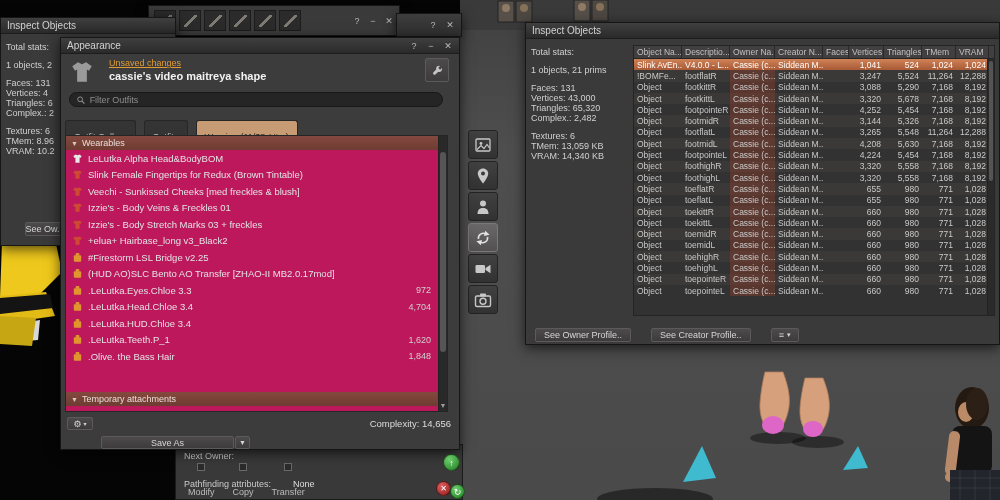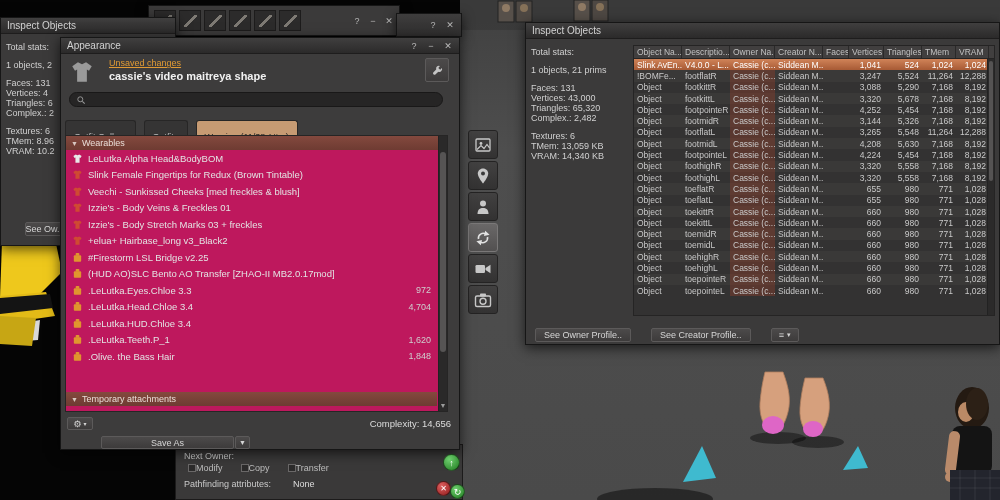--- a/index.html
+++ b/index.html
@@ -93,21 +93,21 @@
   #side-toolbar { position:absolute; left:468px; top:130px; width:30px; z-index:25; display:flex; flex-direction:column; gap:2px; }
   .sbtn { width:30px; height:29px; background:linear-gradient(#424141,#333232); border:1px solid #242323; border-radius:3px;
     display:flex; align-items:center; justify-content:center; }
   .sbtn.active { background:linear-gradient(#6a6868,#525050); border-color:#7a7878; }
   .sbtn svg { width:20px; height:20px; display:block; }
 
   
   #edit-panel { position:absolute; left:175px; top:444px; width:288px; height:56px; background:#3a3939; border:1px solid #1c1b1b; z-index:8; color:#c9c9c9; font-size:9px; }
   #next-owner { position:absolute; left:8px; top:6px; }
   #perm-row { position:absolute; left:12px; top:18px; display:flex; gap:18px; }
-  .chk { display:flex; align-items:center; gap:0; color:#bdbdbd; }
+  .chk { display:flex; align-items:center; gap:16px; color:#bdbdbd;flex-direction:column; }
   .chk .box { width:8px; height:8px; background:#2c2b2b; border:1px solid #6a6868; }
   #pathfinding { position:absolute; left:8px; top:34px; display:flex; gap:22px; }
   #pathfinding .val { color:#dedede; }
 
   
   #scene { position:absolute; left:460px; top:0; width:540px; height:500px; z-index:0;
     background:linear-gradient(#404040,#4e4e4e 30%,#4a4a4a); }
   #scene svg { display:block; }
   #yellow-object { position:absolute; left:0; top:232px; width:66px; height:120px; z-index:1; }
 
@@ -577,20 +577,21 @@
         <svg viewBox="0 0 16 16" width="13" height="13">
           <path d="M11 2.5 a3.4 3.4 0 0 0 -4.6 4.2 L3 10 a1.9 1.9 0 0 0 2.7 2.7 L9 9.4 a3.4 3.4 0 0 0 4.4-4.5 L11.3 7 L9 4.8 Z" fill="#c4c4c4"></path>
         </svg>
       </div>
     </div>
     <div id="filter-box">
       <svg viewBox="0 0 14 14" width="10" height="10">
         <circle cx="6" cy="6" r="3.5" stroke="#999" stroke-width="1.3" fill="none"></circle>
           <line x1="8.8" y1="8.8" x2="12.2" y2="12.2" stroke="#999" stroke-width="1.5"></line>
       </svg>
+      <input type="text" placeholder="Filter Outfits" style="">
     </div>
     <div id="app-tabs">
       <div class="tab">Outfit Gallery</div>
       <div class="tab">Outfits</div>
       <div class="tab active">Wearing (11/38 Att...)</div>
     </div>
     <div id="wearing-list">
       <div class="whdr">
         <span class="arrow">▼</span>
         <span>Wearables</span>

